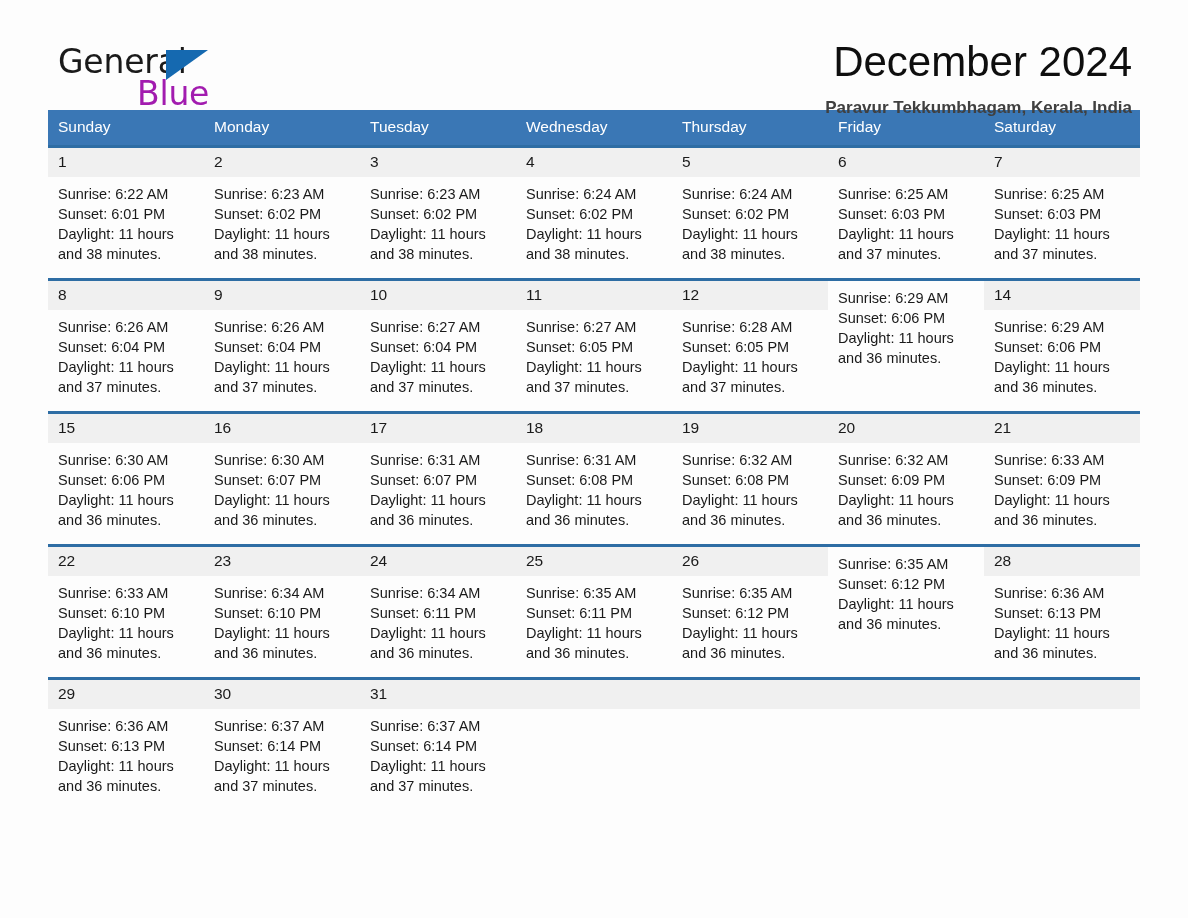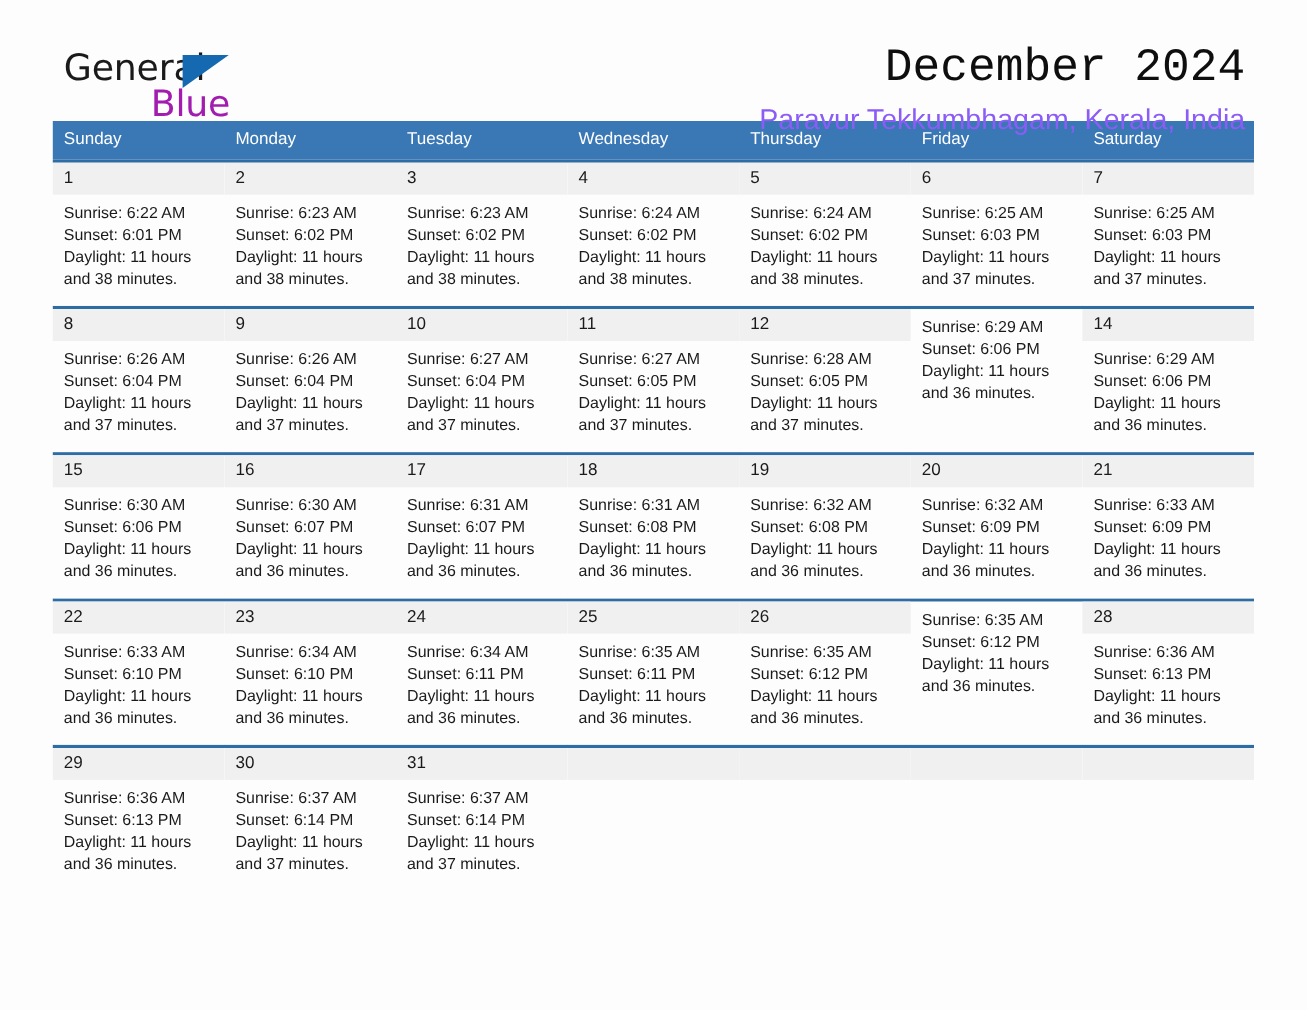--- a/index.html
+++ b/index.html
@@ -75,29 +75,29 @@
     position: absolute;
     right: 8px;
     top: 36px;
     text-align: right;
   }
   .month-title {
     font-size: 42px;
     font-weight: 400;
     line-height: 52px;
     color: #0e0e0e;
-    font-family: Liberation Mono, monospace;
+    font-family: Liberation Sans, sans-serif;
     white-space: nowrap;
   }
   .location-title {
     margin-top: 6px;
-    font-size: 26px;
-    font-weight: 400;
+    font-size: 17px;
+    font-weight: 700;
     line-height: 28px;
-    color: #8b5cf6;
+    color: #404040;
     font-family: "Liberation Sans", sans-serif;
     white-space: nowrap;
   }
 
   
   .calendar {
     width: 1092px;
   }
   .cal-row {
     display: flex;

